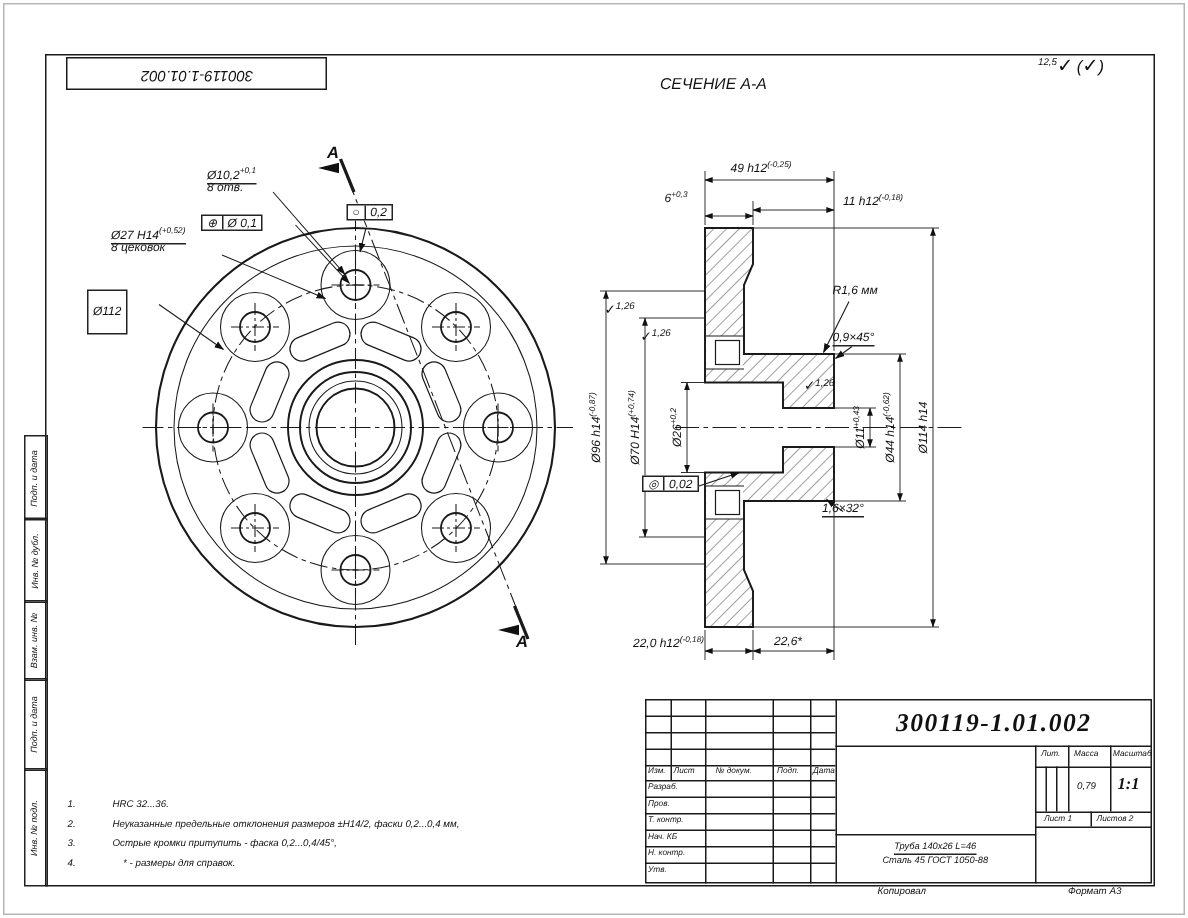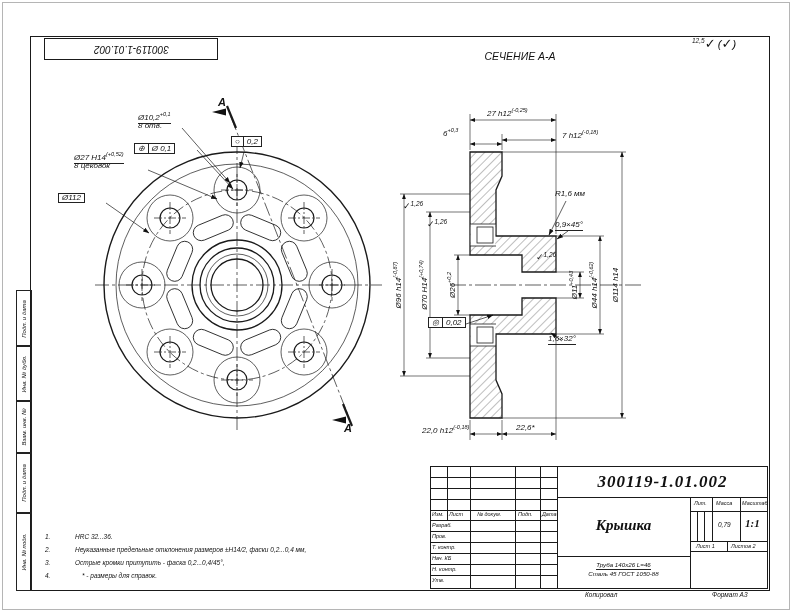--- a/index.html
+++ b/index.html
@@ -5,28 +5,28 @@
   html,body{margin:0;padding:0;background:#e8e8e8;}
   .page{position:relative;width:792px;height:612px;background:#ffffff;overflow:hidden;
         font-family:"Liberation Sans",sans-serif;color:#111;}
   .pageedge{position:absolute;left:2px;top:2px;right:2px;bottom:2px;border:1px solid #b5b5b5;}
   .frame{position:absolute;left:30px;top:36px;width:738px;height:553px;border:1.6px solid #1a1a1a;}
   svg.lines{position:absolute;left:0;top:0;pointer-events:none;}
   .L{position:absolute;font:italic 8px "Liberation Sans",sans-serif;color:#111;white-space:nowrap;line-height:1.05;}
   .L sup{font-size:5.5px;font-style:italic;}
   .r90{transform:translate(-50%,-50%) rotate(-90deg);}
   .shelf{border-bottom:1px solid #222;padding-bottom:1px;}
-  .box{border:1px solid #222;padding:0 3px;background:#fff;}
+  .box{border:1px solid #222;padding:10px 3px;background:#fff;}
   .fcf{position:absolute;display:flex;border:1px solid #222;background:#fff;}
   .fcf span{display:block;font:italic 8px "Liberation Sans",sans-serif;padding:0 3px;border-right:1px solid #222;}
   .fcf span:last-child{border-right:none;}
   .stamp{position:absolute;left:44px;top:38px;width:172px;height:20px;border:1.2px solid #1a1a1a;
          display:flex;align-items:center;justify-content:center;}
   .stamp .txt{font:italic 10px "Liberation Sans",sans-serif;transform:rotate(180deg);}
-  .sec-title{position:absolute;left:440px;top:50px;width:160px;text-align:center;
+  .sec-title{position:absolute;left:440px;top:50px;width:160px;text-align:left;
              font:italic 10.5px "Liberation Sans",sans-serif;}
   .Aletter{font:italic bold 11px "Liberation Sans",sans-serif;}
   .rough{position:absolute;font:italic 7px "Liberation Sans",sans-serif;}
   .rough .chk{font-style:normal;font-size:9px;}
   .rough .num{position:relative;top:-3px;font-size:6.5px;}
   .genrough{position:absolute;left:692px;top:36px;font:italic 8px "Liberation Sans",sans-serif;}
   .genrough .chk{font-style:normal;font-size:13px;}
   .genrough .num{position:relative;top:-5px;font-size:6.5px;}
   .genrough .par{font-size:11px;}
   
@@ -239,22 +239,22 @@
   </div>
   <div class="fcf" style="left:231px;top:136px;">
     <span>○</span>
     <span>0,2</span>
   </div>
   <div class="L box" style="left:58px;top:193px;">Ø112</div>
   <div class="L Aletter" style="left:218px;top:96px;">А</div>
   <div class="L Aletter" style="left:344px;top:422px;">А</div>
 
   <div class="L" style="left:443px;top:128px;"><span>6</span><sup>+0,3</sup></div>
-  <div class="L" style="left:487px;top:108px;"><span>27 h12</span><sup>(-0,25)</sup></div>
-  <div class="L" style="left:562px;top:130px;"><span>7 h12</span><sup>(-0,18)</sup></div>
+  <div class="L" style="left:487px;top:108px;"><span>49 h12</span><sup>(-0,25)</sup></div>
+  <div class="L" style="left:562px;top:130px;"><span>11 h12</span><sup>(-0,18)</sup></div>
   <div class="L" style="left:422px;top:425px;"><span>22,0 h12</span><sup>(-0,18)</sup></div>
   <div class="L" style="left:516px;top:424px;">22,6*</div>
 
   <div class="L r90" style="left:398px;top:285px;"><span>Ø96 h14</span><sup>(-0,87)</sup></div>
   <div class="L r90" style="left:424px;top:285px;"><span>Ø70 H14</span><sup>(+0,74)</sup></div>
   <div class="L r90" style="left:452px;top:285px;"><span>Ø26</span><sup>+0,2</sup></div>
   <div class="L r90" style="left:574px;top:285px;"><span>Ø11</span><sup>+0,43</sup></div>
   <div class="L r90" style="left:594px;top:285px;"><span>Ø44 h14</span><sup>(-0,62)</sup></div>
   <div class="L r90" style="left:616px;top:285px;">Ø114 h14</div>
 
@@ -320,21 +320,20 @@
   <div class="tline" style="left:690px;top:511px;width:78px;height:1px;"></div>
   <div class="tline" style="left:690px;top:541px;width:78px;height:1.4px;"></div>
   <div class="tline" style="left:690px;top:551px;width:78px;height:1px;"></div>
   <div class="tline" style="left:712px;top:497px;width:1px;height:44px;"></div>
   <div class="tline" style="left:740px;top:497px;width:1px;height:44px;"></div>
   <div class="tline" style="left:697px;top:511px;width:1px;height:30px;"></div>
   <div class="tline" style="left:704px;top:511px;width:1px;height:30px;"></div>
   <div class="tline" style="left:727px;top:541px;width:1px;height:10px;"></div>
 
   <div class="docnum">300119-1.01.002</div>
-  <div class="pname">Крышка</div>
   <div class="tb-label" style="left:432px;top:511px;">Изм.</div>
   <div class="tb-label" style="left:449px;top:511px;">Лист</div>
   <div class="tb-label" style="left:477px;top:511px;">№ докум.</div>
   <div class="tb-label" style="left:518px;top:511px;">Подп.</div>
   <div class="tb-label" style="left:542px;top:511px;">Дата</div>
   <div class="tb-label" style="left:432px;top:522px;">Разраб.</div>
   <div class="tb-label" style="left:432px;top:533px;">Пров.</div>
   <div class="tb-label" style="left:432px;top:544px;">Т. контр.</div>
   <div class="tb-label" style="left:432px;top:555px;">Нач. КБ</div>
   <div class="tb-label" style="left:432px;top:566px;">Н. контр.</div>

